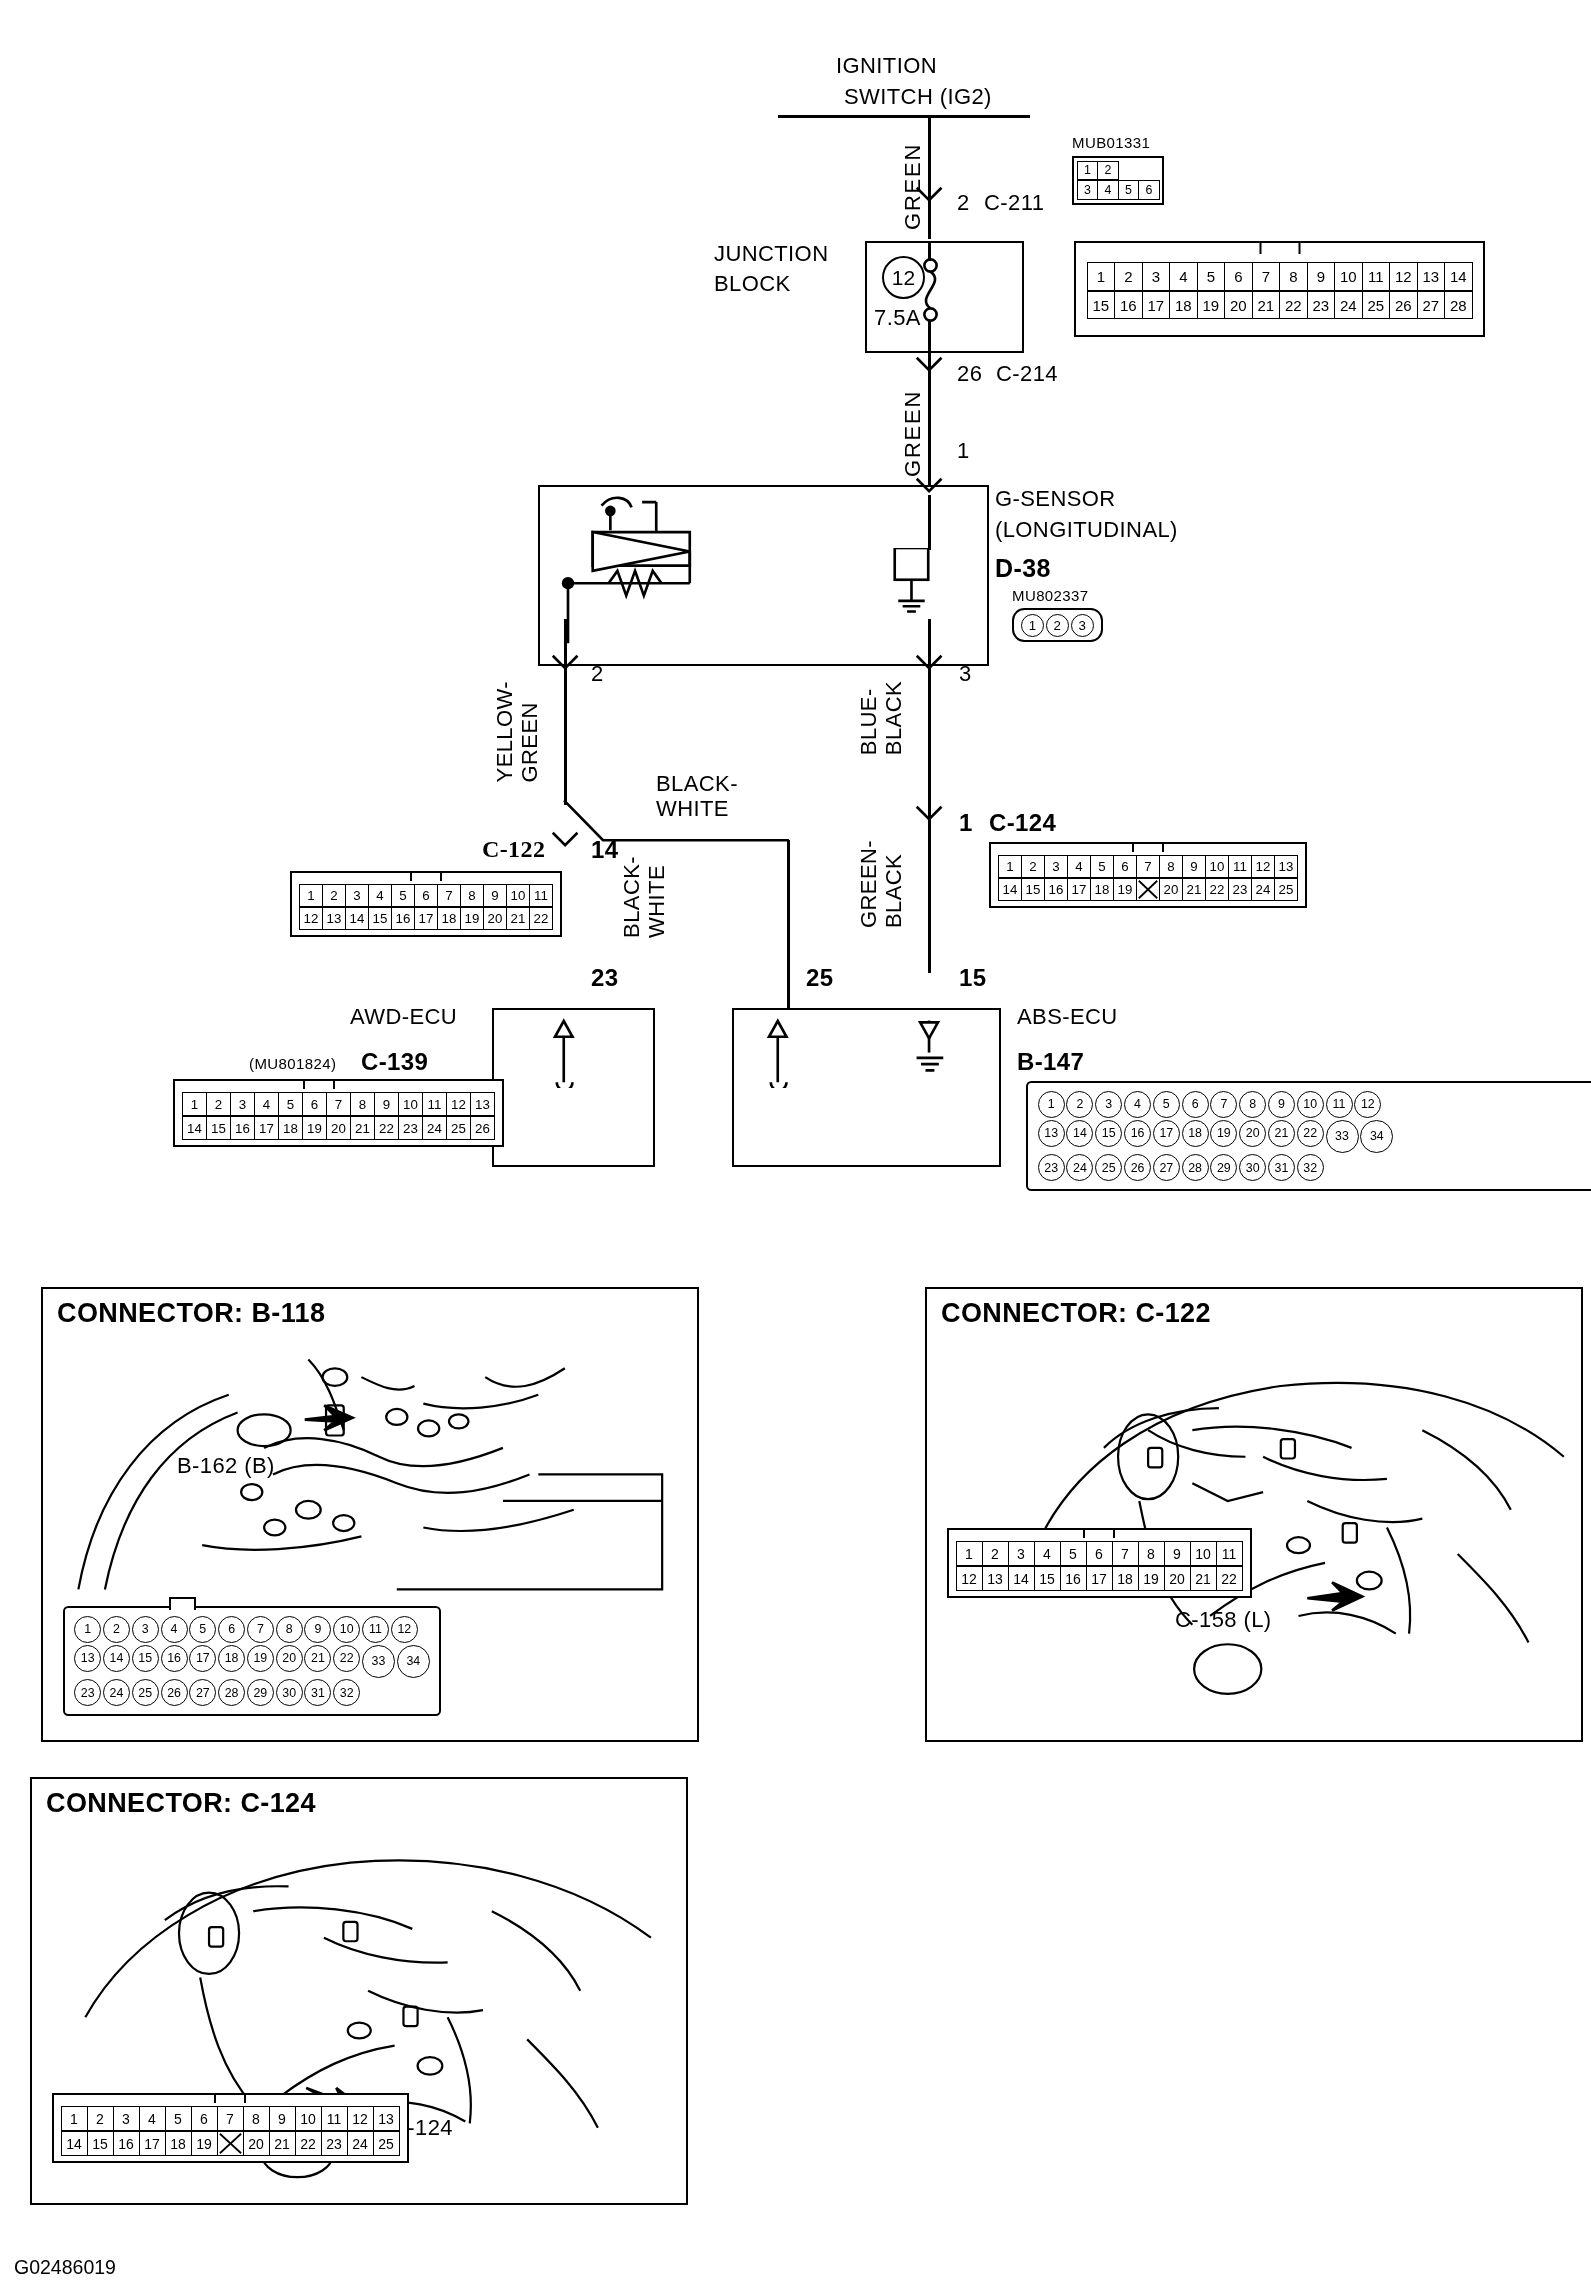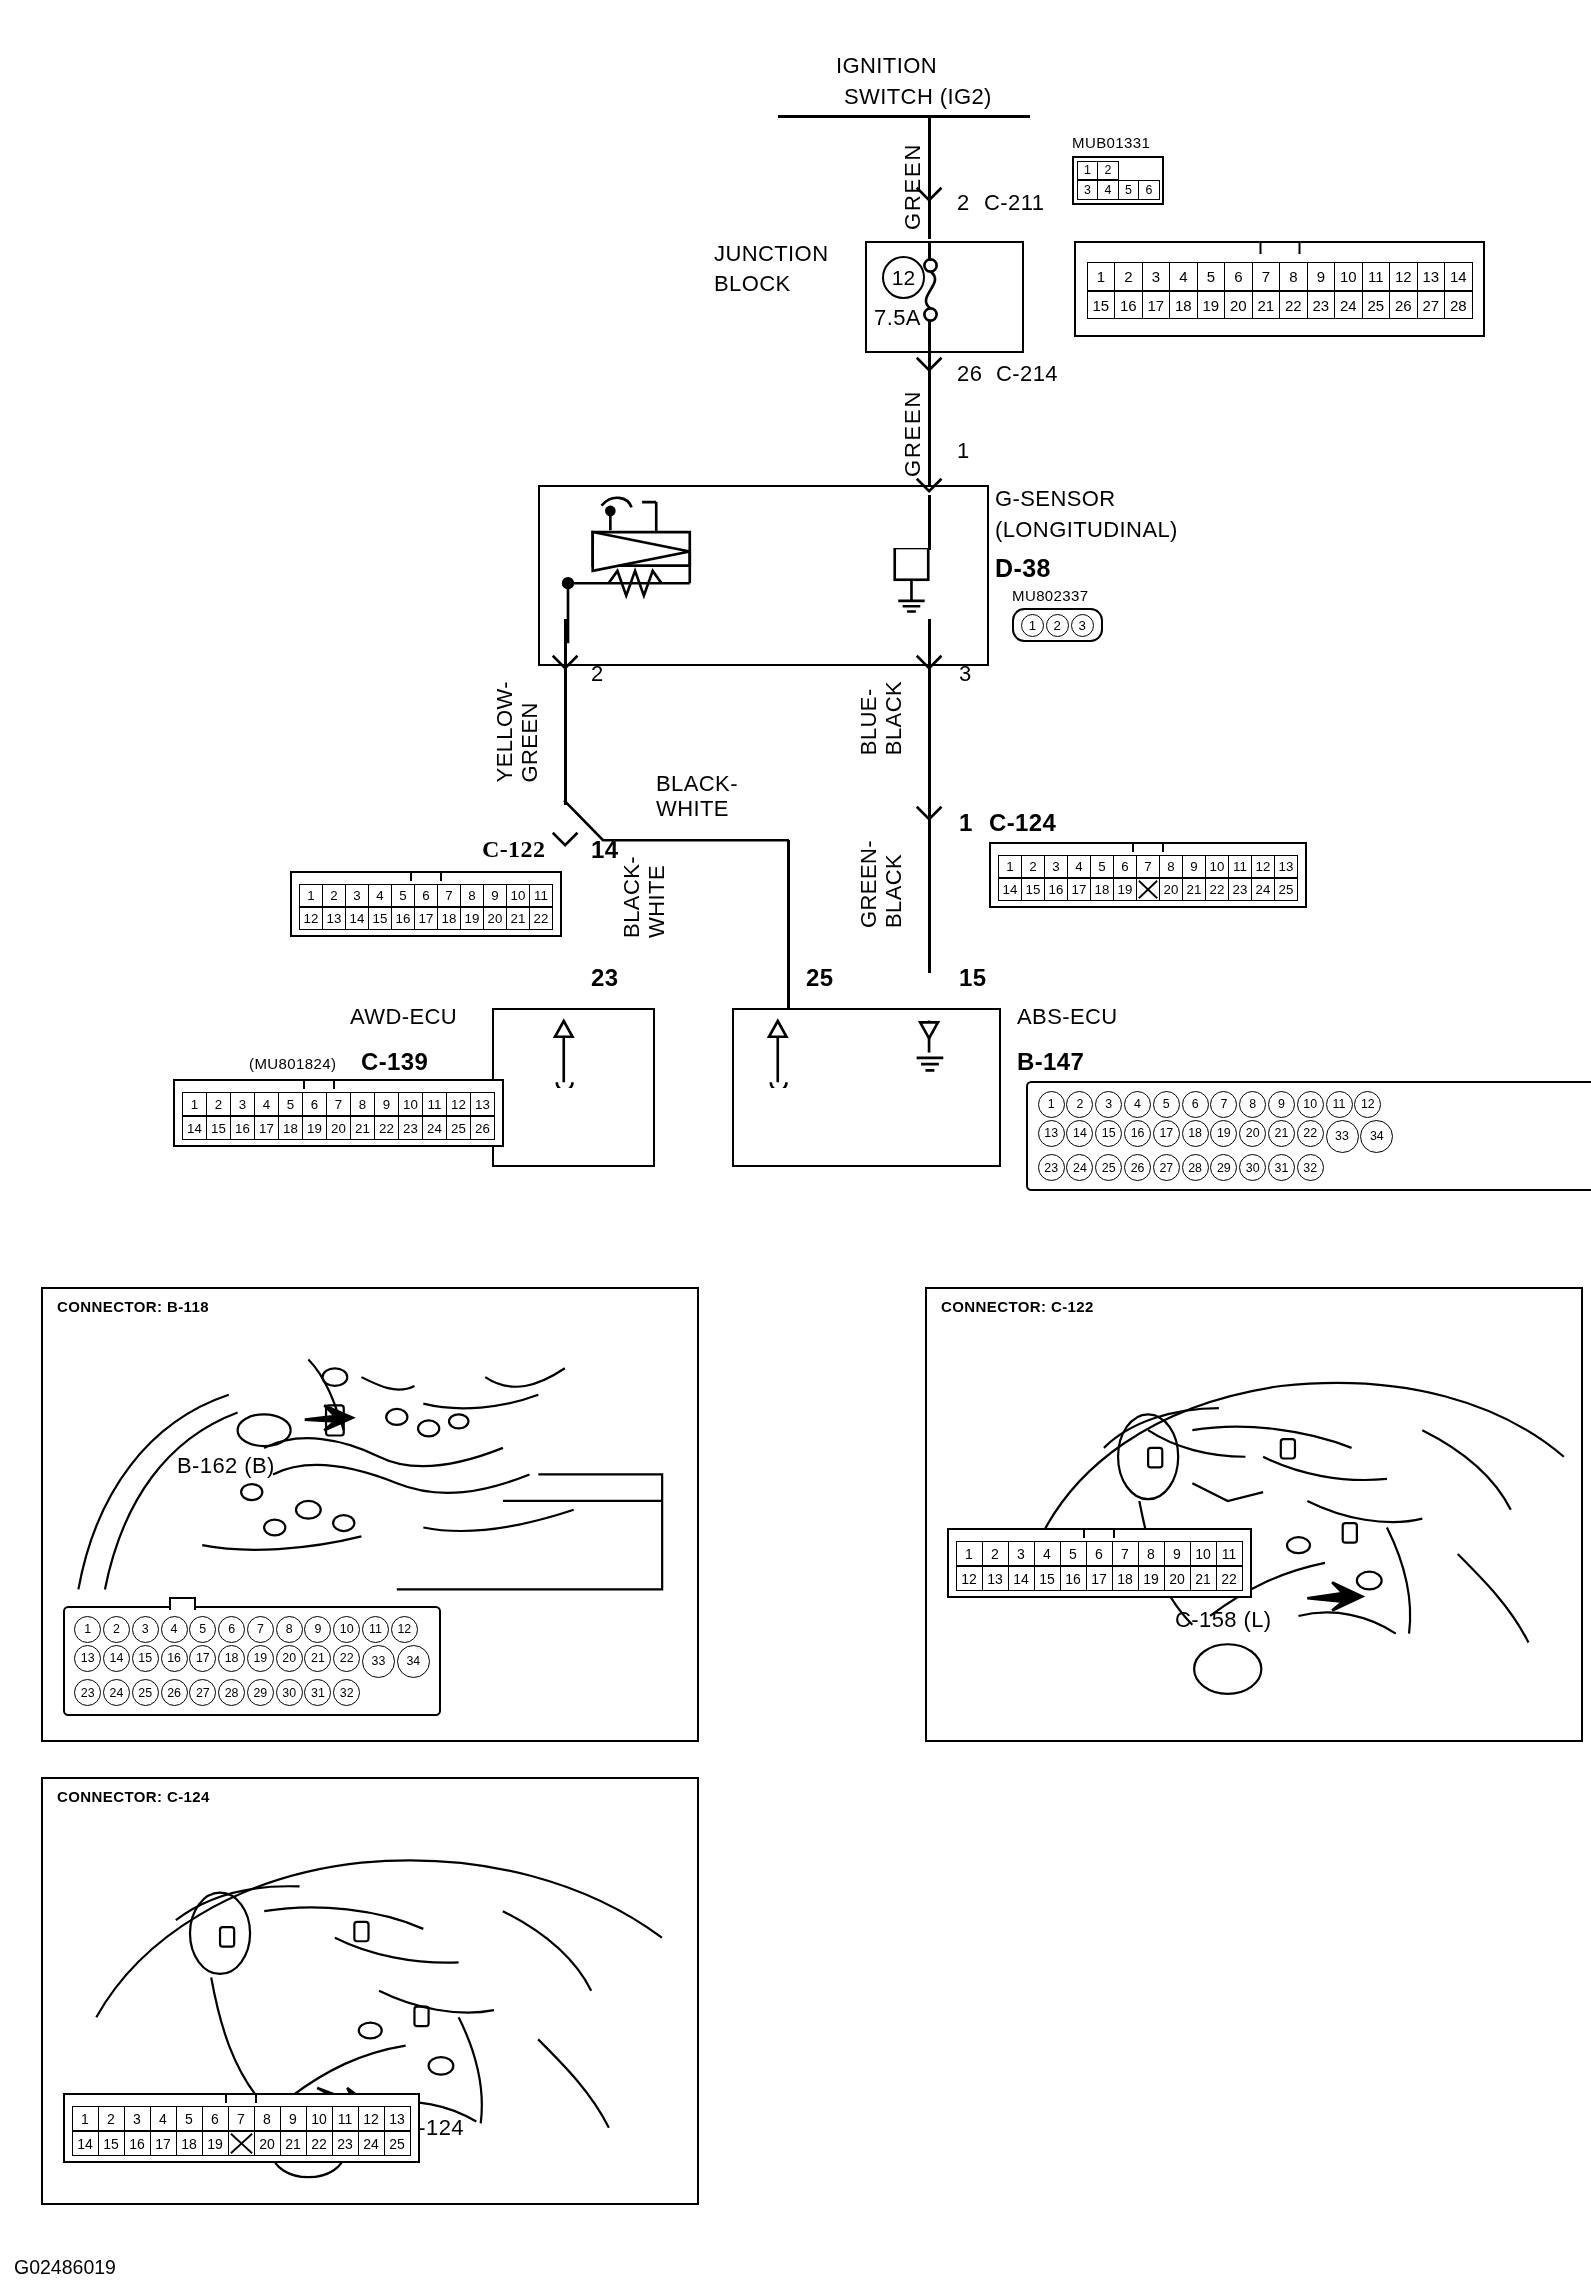--- a/index.html
+++ b/index.html
@@ -14,21 +14,21 @@
   .hline{height:2.7px;}
   .vline{width:2.7px;}
   .box{position:absolute;border:2.7px solid #000;background:#fff;}
   
   table.pins{border-collapse:collapse;background:#fff;}
   table.pins td{border:1.3px solid #000;font-size:13.3px;text-align:center;
      font-family:"Liberation Sans",sans-serif;padding:0;line-height:1;}
   .shellwrap{position:absolute;}
   .circ{display:inline-block;border:1.8px solid #000;border-radius:50%;text-align:center;}
   .panel{position:absolute;border:2.7px solid #000;background:#fff;}
-  .panel .title{position:absolute;left:14px;top:8.8px;font-size:15px;font-weight:bold;letter-spacing:0.4px;}
+  .panel .title{position:absolute;left:14px;top:8.8px;font-size:27px;font-weight:bold;letter-spacing:0.4px;}
   .footer{position:absolute;left:14px;bottom:16px;font-size:19.5px;font-family:"Liberation Sans",sans-serif;}
   svg{display:block;}
   .cgrid{position:absolute;}
   .cgrid .row{display:flex;}
 </style>
 </head>
 <body>
 
 <div class="root">
 
@@ -582,21 +582,21 @@
                 <td style="width: 25px; height: 23px; font-size: 14px;">20</td>
                 <td style="width: 25px; height: 23px; font-size: 14px;">21</td>
                 <td style="width: 25px; height: 23px; font-size: 14px;">22</td>
               </tr>
             </tbody>
           </table>
       </div>
     </div>
   </div>
 
-  <div class="panel" style="left:41px;top:1777px;width:654px;height:424px;">
+  <div class="panel" style="left:30px;top:1777px;width:654px;height:424px;">
     <div class="title">CONNECTOR: C-124</div>
     <svg class="abs" style="left:0px;top:35px;" width="651" height="380" viewBox="0 0 736 430">
       <g stroke="#000" stroke-width="2.5" fill="none">
         <path d="M60 230 C110 140, 220 70, 360 55 C500 42, 620 80, 700 140"></path>
         <path d="M150 120 C190 90, 240 80, 290 82"></path>
         <ellipse cx="200" cy="135" rx="34" ry="46"></ellipse>
         <path d="M250 110 C310 100, 380 108, 430 130"></path>
         <path d="M190 185 C200 240, 215 290, 250 330"></path>
         <path d="M280 320 C320 290, 360 270, 410 262"></path>
         <path d="M330 140 C370 160, 420 170, 470 168"></path>

